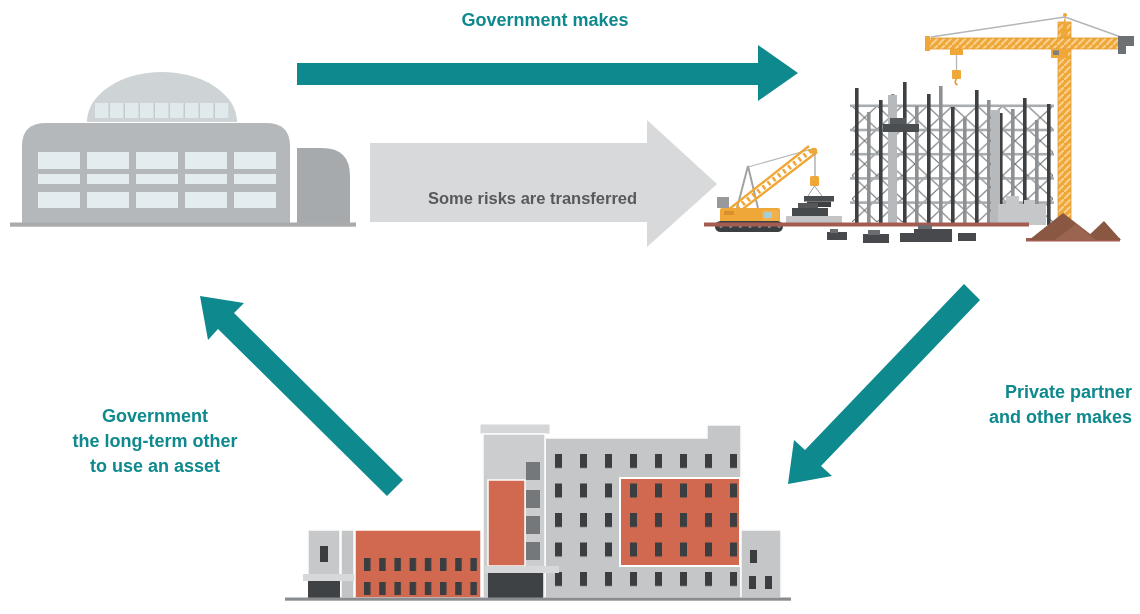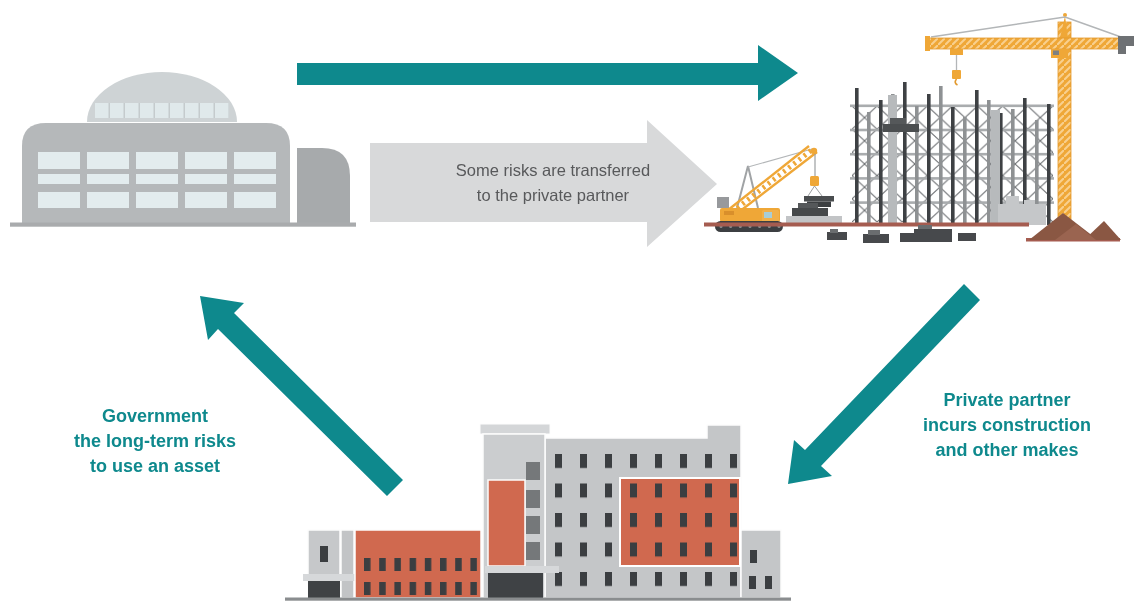--- a/index.html
+++ b/index.html
@@ -14,22 +14,22 @@
   }
   html,body{margin:0;padding:0;background:#f3f3f3;}
   .canvas{
     position:relative;width:1140px;height:614px;background:var(--bg);
     overflow:hidden;font-family:"Liberation Sans","DejaVu Sans",sans-serif;
   }
   .abs{position:absolute;}
   .label{position:absolute;color:var(--teal);font-weight:700;font-size:18px;
          line-height:1.38;text-align:center;}
   .label div{white-space:nowrap;}
-  .gray-note{position:absolute;color:var(--gray-text);font-weight:400;
-             font-size:16.5px;line-height:1.5;text-align:center;}
+  .gray-note{position:absolute;color:var(--gray-text);font-weight:700;
+             font-size:16.5px;line-height:1.5;text-align:left;margin-top:28px;}
   svg{display:block;}
   .fill-teal{fill:var(--teal);}
   .fill-gray-arrow{fill:var(--arrow-gray);}
   .red{fill:var(--building-red);}
   .yellow{fill:var(--crane-yellow);}
 </style>
 </head>
 <body>
 
 <div class="canvas">
@@ -230,32 +230,31 @@
     <polygon class="fill-teal" points="297,63 758,63 758,45 798,73 758,101 758,85 297,85"></polygon>
 
     <polygon class="fill-gray-arrow" points="370,143 647,143 647,120 717,184 647,247 647,222 370,222"></polygon>
 
     <polygon class="fill-teal" points="964,284 805,450 794,440 788,484 832,476 821,466 980,300"></polygon>
 
     <polygon class="fill-teal" points="387,496 218,329 208,340 200,296 244,303 234,313 403,480"></polygon>
   </svg>
 
   <div class="label" style="left:370px;top:8px;width:350px;">
+    <div>Government makes</div>
   </div>
 
   <div class="gray-note" style="left:428px;top:158px;width:250px;">
     <div>Some risks are transferred</div>
-    <div>to the private partner</div>
   </div>
 
   <div class="label" style="left:30px;top:404px;width:250px;">
     <div>Government</div>
-    <div>the long-term risks</div>
+    <div>the long-term other</div>
     <div>to use an asset</div>
   </div>
 
-  <div class="label" style="left:882px;top:388px;width:250px;">
+  <div class="label" style="left:882px;top:380px;width:250px;text-align:right;">
     <div>Private partner</div>
-    <div>incurs construction</div>
     <div>and other makes</div>
   </div>
 
 </div>
 
 </body></html>

